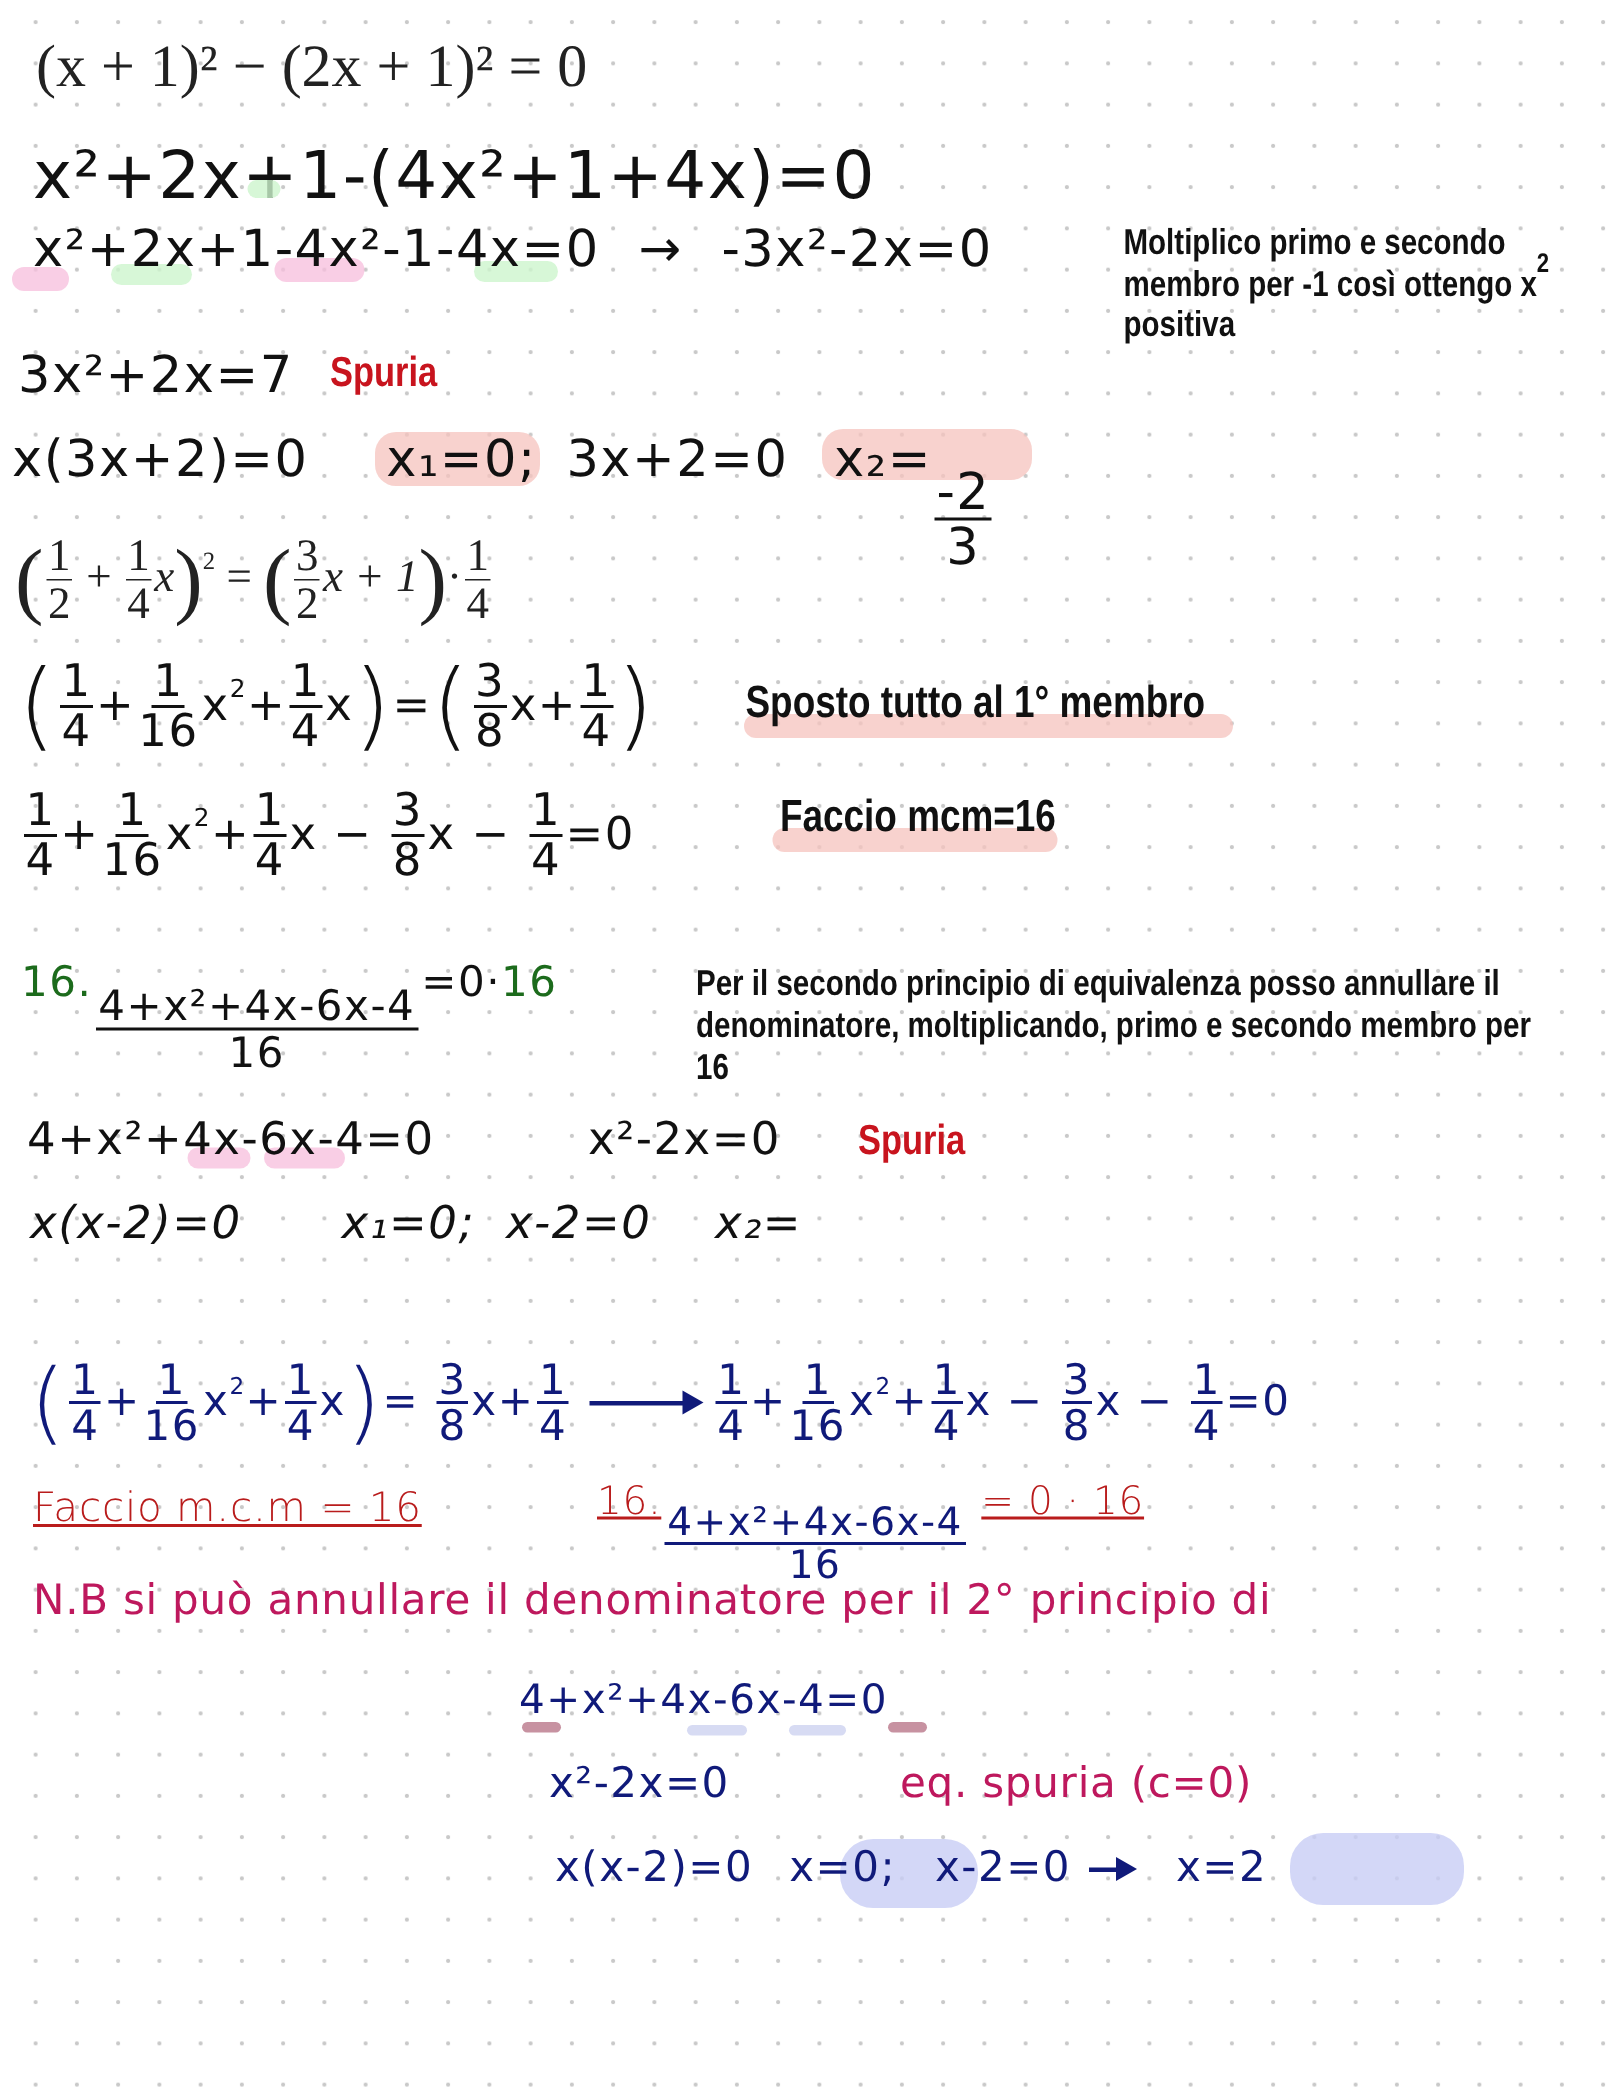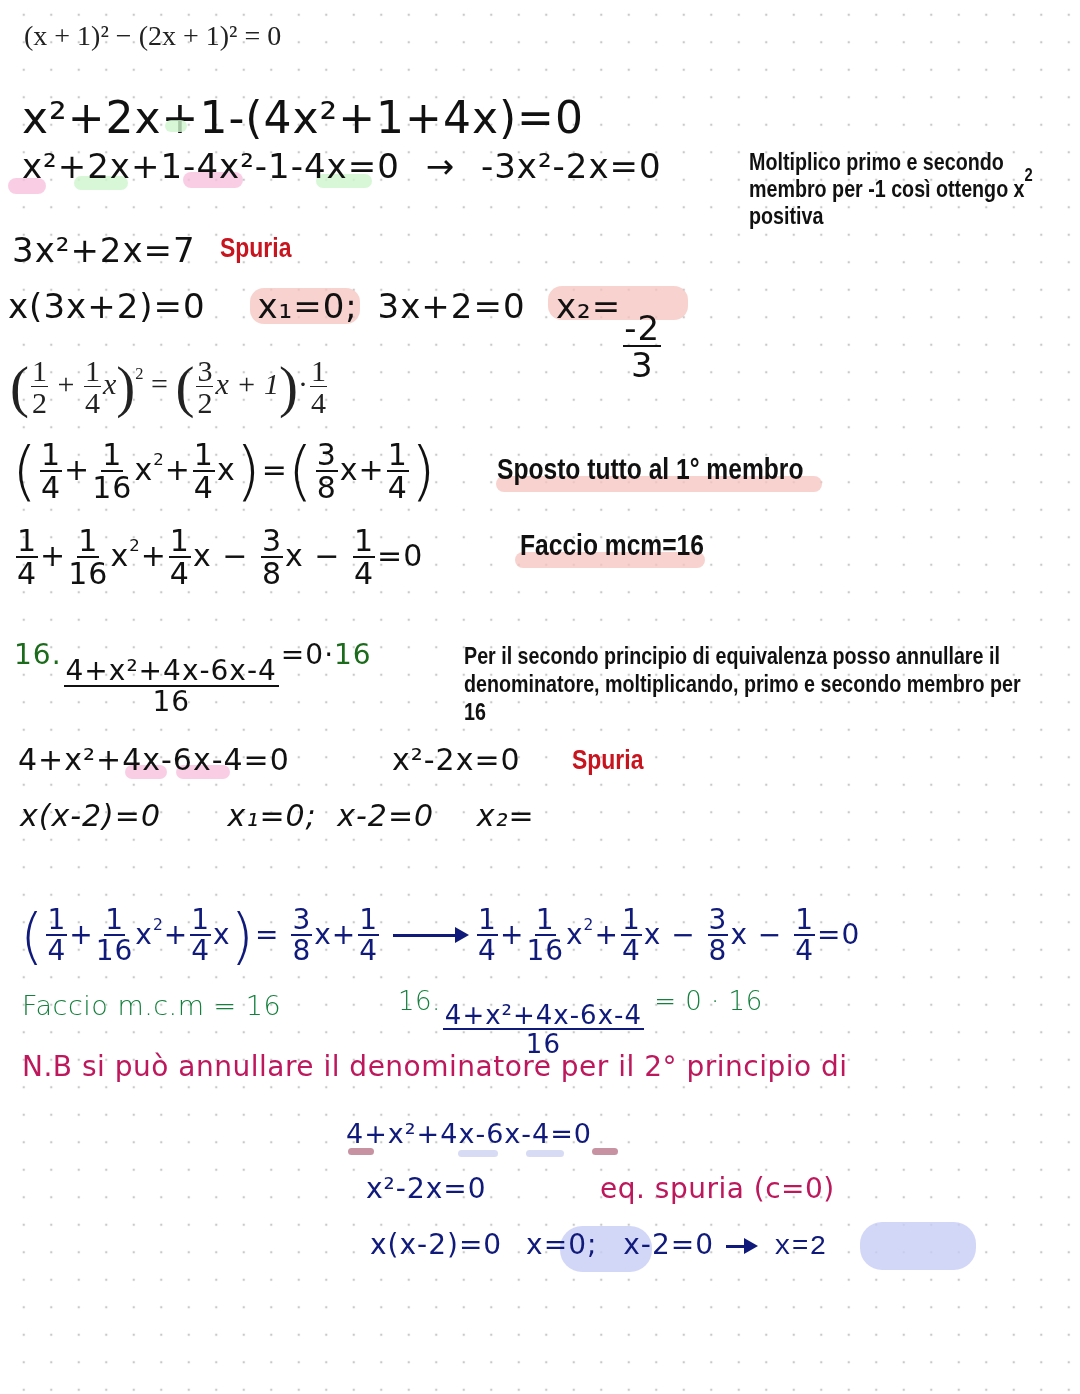--- a/index.html
+++ b/index.html
@@ -7,21 +7,21 @@
     width: 1080px; height: 1394px; position: relative; overflow: hidden;
     background-color: #ffffff;
     background-image: radial-gradient(circle, #c9c9c9 1.1px, transparent 1.6px);
     background-size: 27.5px 27.5px;
     background-position: 10px 1px;
     font-family: "DejaVu Sans", sans-serif;
   }
   .abs { position: absolute; white-space: nowrap; }
   .hand { font-family: "DejaVu Sans", sans-serif; color: #111; letter-spacing: 1px; }
   .hand-blue { font-family: "DejaVu Sans", sans-serif; color: #101a7a; letter-spacing: 1px; }
-  .light-blue { font-family: "DejaVu Sans", sans-serif; color: #15803d; letter-spacing: 0.5px; font-weight: 300; }
+  .light-blue { font-family: "DejaVu Sans", sans-serif; color: #b91c1c; letter-spacing: 0.5px; font-weight: 300; text-decoration: underline; }
   .periwinkle { font-family: "DejaVu Sans", sans-serif; color: #be185d; letter-spacing: 0.5px; }
   .typeset { font-family: "Liberation Serif", serif; color: #222; }
   .note { font-family: "Liberation Sans", sans-serif; font-weight: bold; color: #111;
           transform: scaleX(0.82); transform-origin: left top; line-height: 27px; }
   .red { color: #c8141e; }
   .green { color: #1c6b1c; }
   sup { font-size: 0.55em; vertical-align: 0.9em; line-height: 0; }
   .frac { display: inline-flex; flex-direction: column; align-items: center; vertical-align: middle; line-height: 1; margin: 0 2px; }
   .frac .num { border-bottom: 2.5px solid currentColor; padding: 0 1px; }
   .frac .den { padding-top: 1px; }
@@ -33,21 +33,21 @@
   .hl-salmon { background: rgba(245, 195, 190, 0.75); border-radius: 14px; }
   .hl-lav { background: rgba(200, 205, 245, 0.8); border-radius: 22px; }
   .hl-lav-small { background: rgba(205, 210, 240, 0.8); border-radius: 4px; }
   .hl-mauve { background: rgba(180, 110, 130, 0.75); border-radius: 4px; }
   .arrow-blue { display: inline-block; width: 70px; height: 3px; background: #101a7a; position: relative; vertical-align: middle; margin: 0 12px; }
   .arrow-blue::after { content: ""; position: absolute; right: -6px; top: -7px; border-left: 14px solid #101a7a; border-top: 8px solid transparent; border-bottom: 8px solid transparent; }
 </style>
 </head>
 <body>
 
-<div class="abs typeset" style="left:24px; top:20px; font-size:28px;">(x + 1)² − (2x + 1)² = 0</div>
+<div class="abs typeset" style="left:24px; top:20px; font-size:40px;">(x + 1)² − (2x + 1)² = 0</div>
 
 <div class="abs hand" style="left:22px; top:92px; font-size:44px;">
   <span>x²+2x+1-(4x²+1+4x)=0</span>
 </div>
 <div class="hl hl-green" style="left:165px; top:120px; width:22px; height:12px;"></div>
 
 <div class="hl hl-pink" style="left:8px; top:178px; width:38px; height:16px;"></div>
 <div class="hl hl-green" style="left:74px; top:176px; width:54px; height:14px;"></div>
 <div class="hl hl-pink" style="left:183px; top:172px; width:60px; height:16px;"></div>
 <div class="hl hl-green" style="left:316px; top:174px; width:56px; height:14px;"></div>
@@ -229,14 +229,14 @@
 
 <div class="abs hand-blue" style="left:366px; top:1172px; font-size:28px;">x²-2x=0</div>
 <div class="abs periwinkle" style="left:580px; top:1172px; font-size:28px;margin-left:20px;">eq. spuria (c=0)</div>
 
 <div class="hl hl-lav" style="left:560px; top:1226px; width:92px; height:46px;"></div>
 <div class="hl hl-lav" style="left:860px; top:1222px; width:116px; height:48px;"></div>
 <div class="abs hand-blue" style="left:370px; top:1228px; font-size:28px;">
   <span>x(x-2)=0</span>
   <span style="margin-left:14px;">x=0;</span>
   <span style="margin-left:16px;">x-2=0</span><span class="arrow-blue" style="width:26px;"></span>
-  <span style="font-family:Liberation Mono, monospace;">x=2</span>
+  <span style="margin-left:10px;">x=2</span>
 </div>
 
 </body></html>

